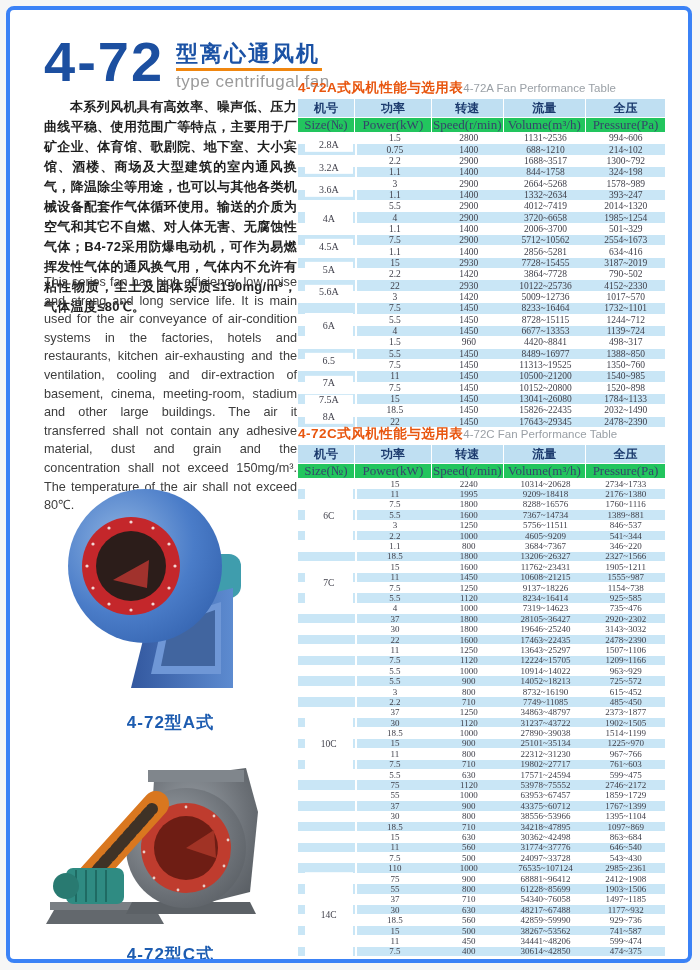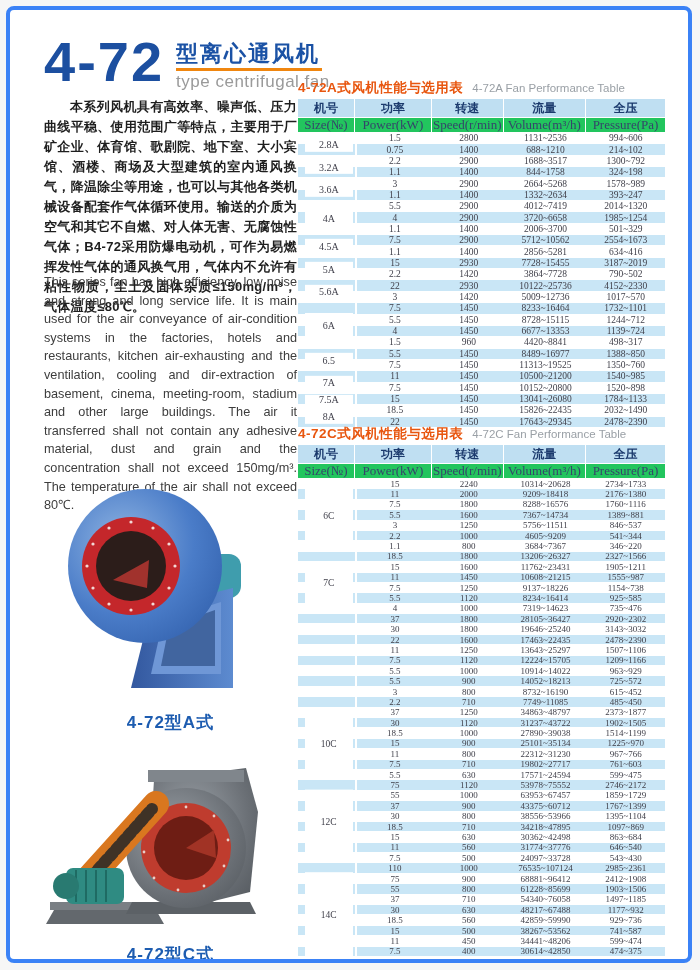--- a/index.html
+++ b/index.html
@@ -27,21 +27,21 @@
   #capC { top:933px; }
   .fanA-wrap { position:absolute; left:55px; top:466px; }
   .fanC-wrap { position:absolute; left:26px; top:742px; }
 
   
   .rtable { position:absolute; left:288px; width:367px; }
   #tableA { top:68px; --rh:11.35px; --fs:9.5px; }
   #tableC { top:414px; --rh:10.4px; --fs:9px; }
   .t-title { white-space:nowrap; margin-bottom:2px; }
   .t-title-cn { font-size:13.5px; font-weight:bold; color:#e8560f; letter-spacing:0.5px;}
-  .t-title-en { font-size:11.5px; color:#9aa0a6; margin-left:9px; }
+  .t-title-en { font-size:11.5px; color:#9aa0a6; margin-left:0; }
   .t-head { display:flex; }
   .t-head-cn .hc { background:#bfdff2; color:#1b3a6d; font-weight:bold; font-size:12px;
                    font-family:"Liberation Serif", serif; height:18px; line-height:18px; }
   .t-head-en .hc { background:#22c55e; color:#35456a; font-size:13px;
                    font-family:"Liberation Serif", serif; height:14px; line-height:14px; margin-top:1px;}
   .hc { text-align:center; border-right:1px solid #ffffff; }
   .hc:last-child { border-right:none; }
   .c0 { width:15.5%; } .c1 { width:21%; } .c2 { width:19.5%; } .c3 { width:22.5%; } .c4 { width:21.5%; }
   .t-body { margin-top:1px; font-family:"Liberation Serif", serif; color:#40404a; font-size:var(--fs); }
   .t-group { display:flex; }
@@ -481,21 +481,21 @@
           </div>
           <div class="g-rows">
             <div class="zrow w">
               <div class="dcell d0">15</div>
               <div class="dcell d1">2240</div>
               <div class="dcell d2">10314~20628</div>
               <div class="dcell d3">2734~1733</div>
             </div>
             <div class="zrow b">
               <div class="dcell d0">11</div>
-              <div class="dcell d1">2000</div>
+              <div class="dcell d1">1995</div>
               <div class="dcell d2">9209~18418</div>
               <div class="dcell d3">2176~1380</div>
             </div>
             <div class="zrow w">
               <div class="dcell d0">7.5</div>
               <div class="dcell d1">1800</div>
               <div class="dcell d2">8288~16576</div>
               <div class="dcell d3">1760~1116</div>
             </div>
             <div class="zrow b">
@@ -701,21 +701,20 @@
         <div class="t-group">
           <div class="g-size">
             <div class="sstrip b"></div>
             <div class="sstrip w"></div>
             <div class="sstrip b"></div>
             <div class="sstrip w"></div>
             <div class="sstrip b"></div>
             <div class="sstrip w"></div>
             <div class="sstrip b"></div>
             <div class="sstrip w"></div>
-            <span class="size-label" style="height: 64.8px;">12C</span>
           </div>
           <div class="g-rows">
             <div class="zrow b">
               <div class="dcell d0">75</div>
               <div class="dcell d1">1120</div>
               <div class="dcell d2">53978~75552</div>
               <div class="dcell d3">2746~2172</div>
             </div>
             <div class="zrow w">
               <div class="dcell d0">55</div>

